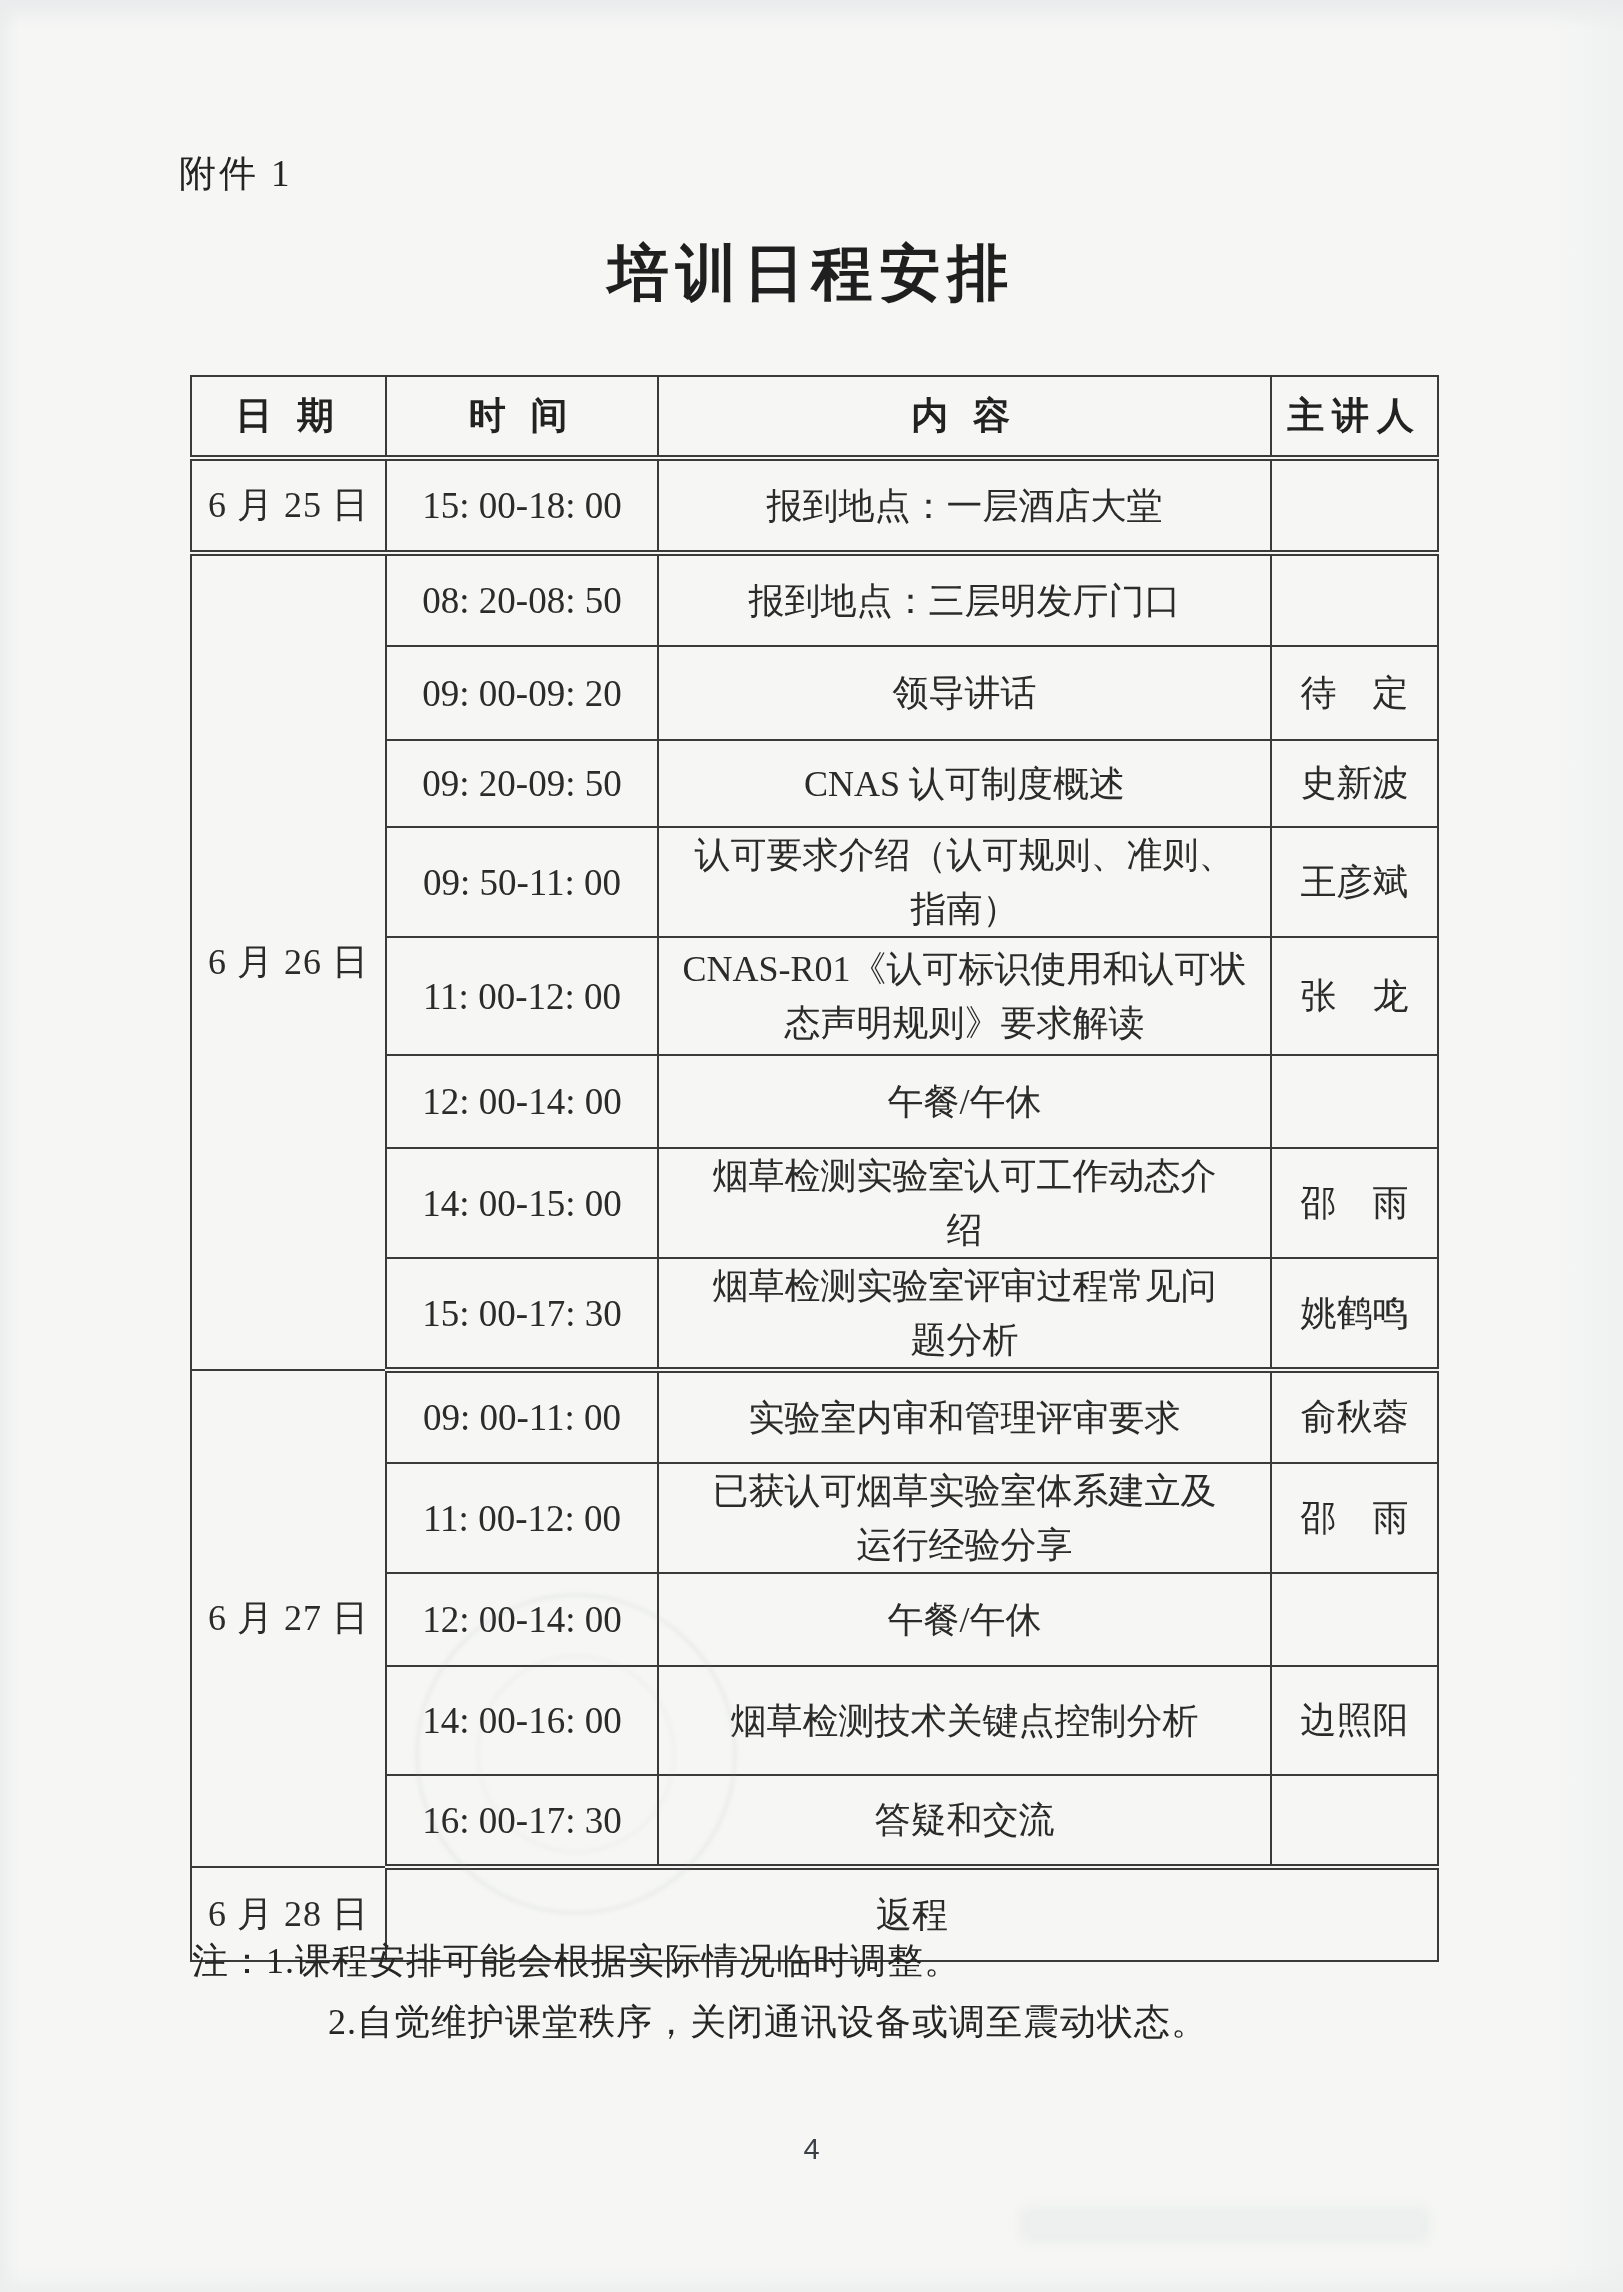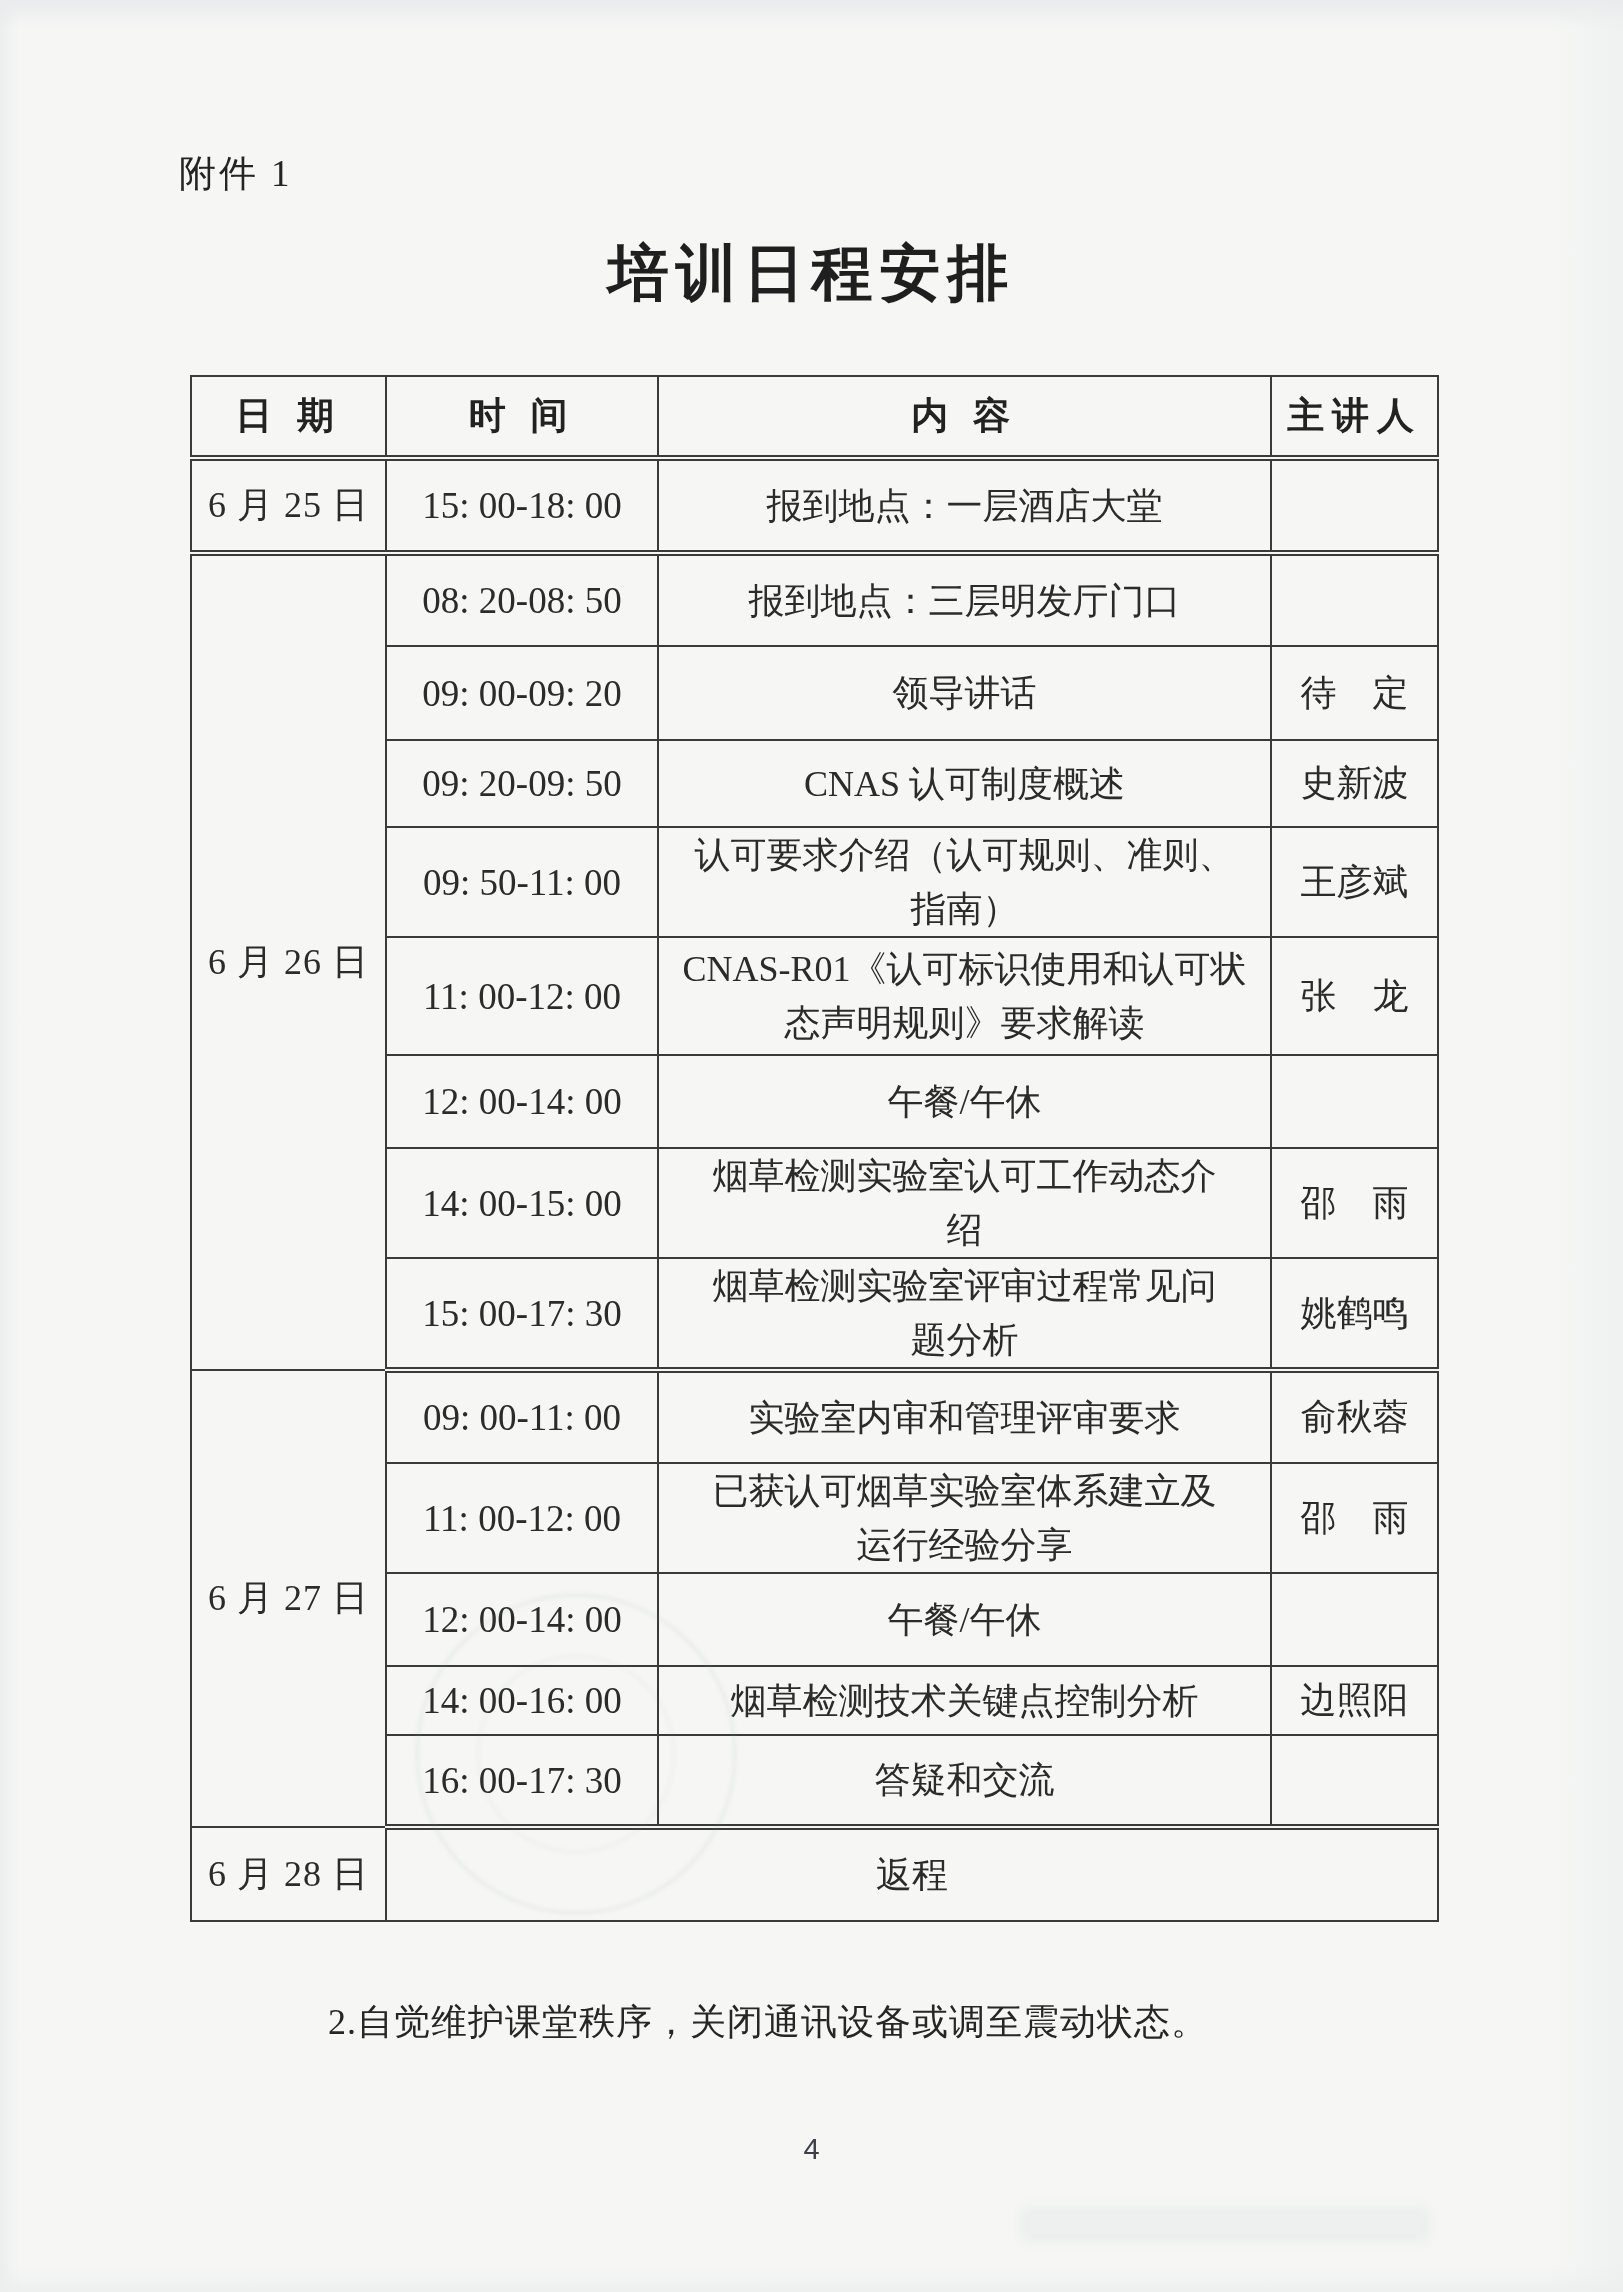--- a/index.html
+++ b/index.html
@@ -157,21 +157,21 @@
           <td class="time">11: 00-12: 00</td>
           <td class="content">已获认可烟草实验室体系建立及
 运行经验分享</td>
           <td class="speaker">邵　雨</td>
         </tr>
         <tr style="height: 93px;">
           <td class="time">12: 00-14: 00</td>
           <td class="content">午餐/午休</td>
           <td class="speaker"></td>
         </tr>
-        <tr style="height: 69px;">
+        <tr style="height: 109px;">
           <td class="time">14: 00-16: 00</td>
           <td class="content">烟草检测技术关键点控制分析</td>
           <td class="speaker">边照阳</td>
         </tr>
         <tr class="section-end" style="height: 92px;">
           <td class="time">16: 00-17: 30</td>
           <td class="content">答疑和交流</td>
           <td class="speaker"></td>
         </tr>
         <tr style="height: 94px; padding-left: 24px;">
@@ -179,18 +179,19 @@
           <td class="content" colspan="3">返程</td>
         </tr>
       </tbody>
     </table>
 
   <div class="seal-ghost">
     <div class="seal-ghost-inner"></div>
   </div>
   <div class="ghost-smudge" style="left:1019px;top:2205px;width:412px;height:39px"></div>
 
+  <div class="note note1">注：1.课程安排可能会根据实际情况临时调整。</div>
   <div class="note note2">2.自觉维护课堂秩序，关闭通讯设备或调至震动状态。</div>
 
   <div class="pagenum">4</div>
 
 </div>
 
 
 </body></html>

